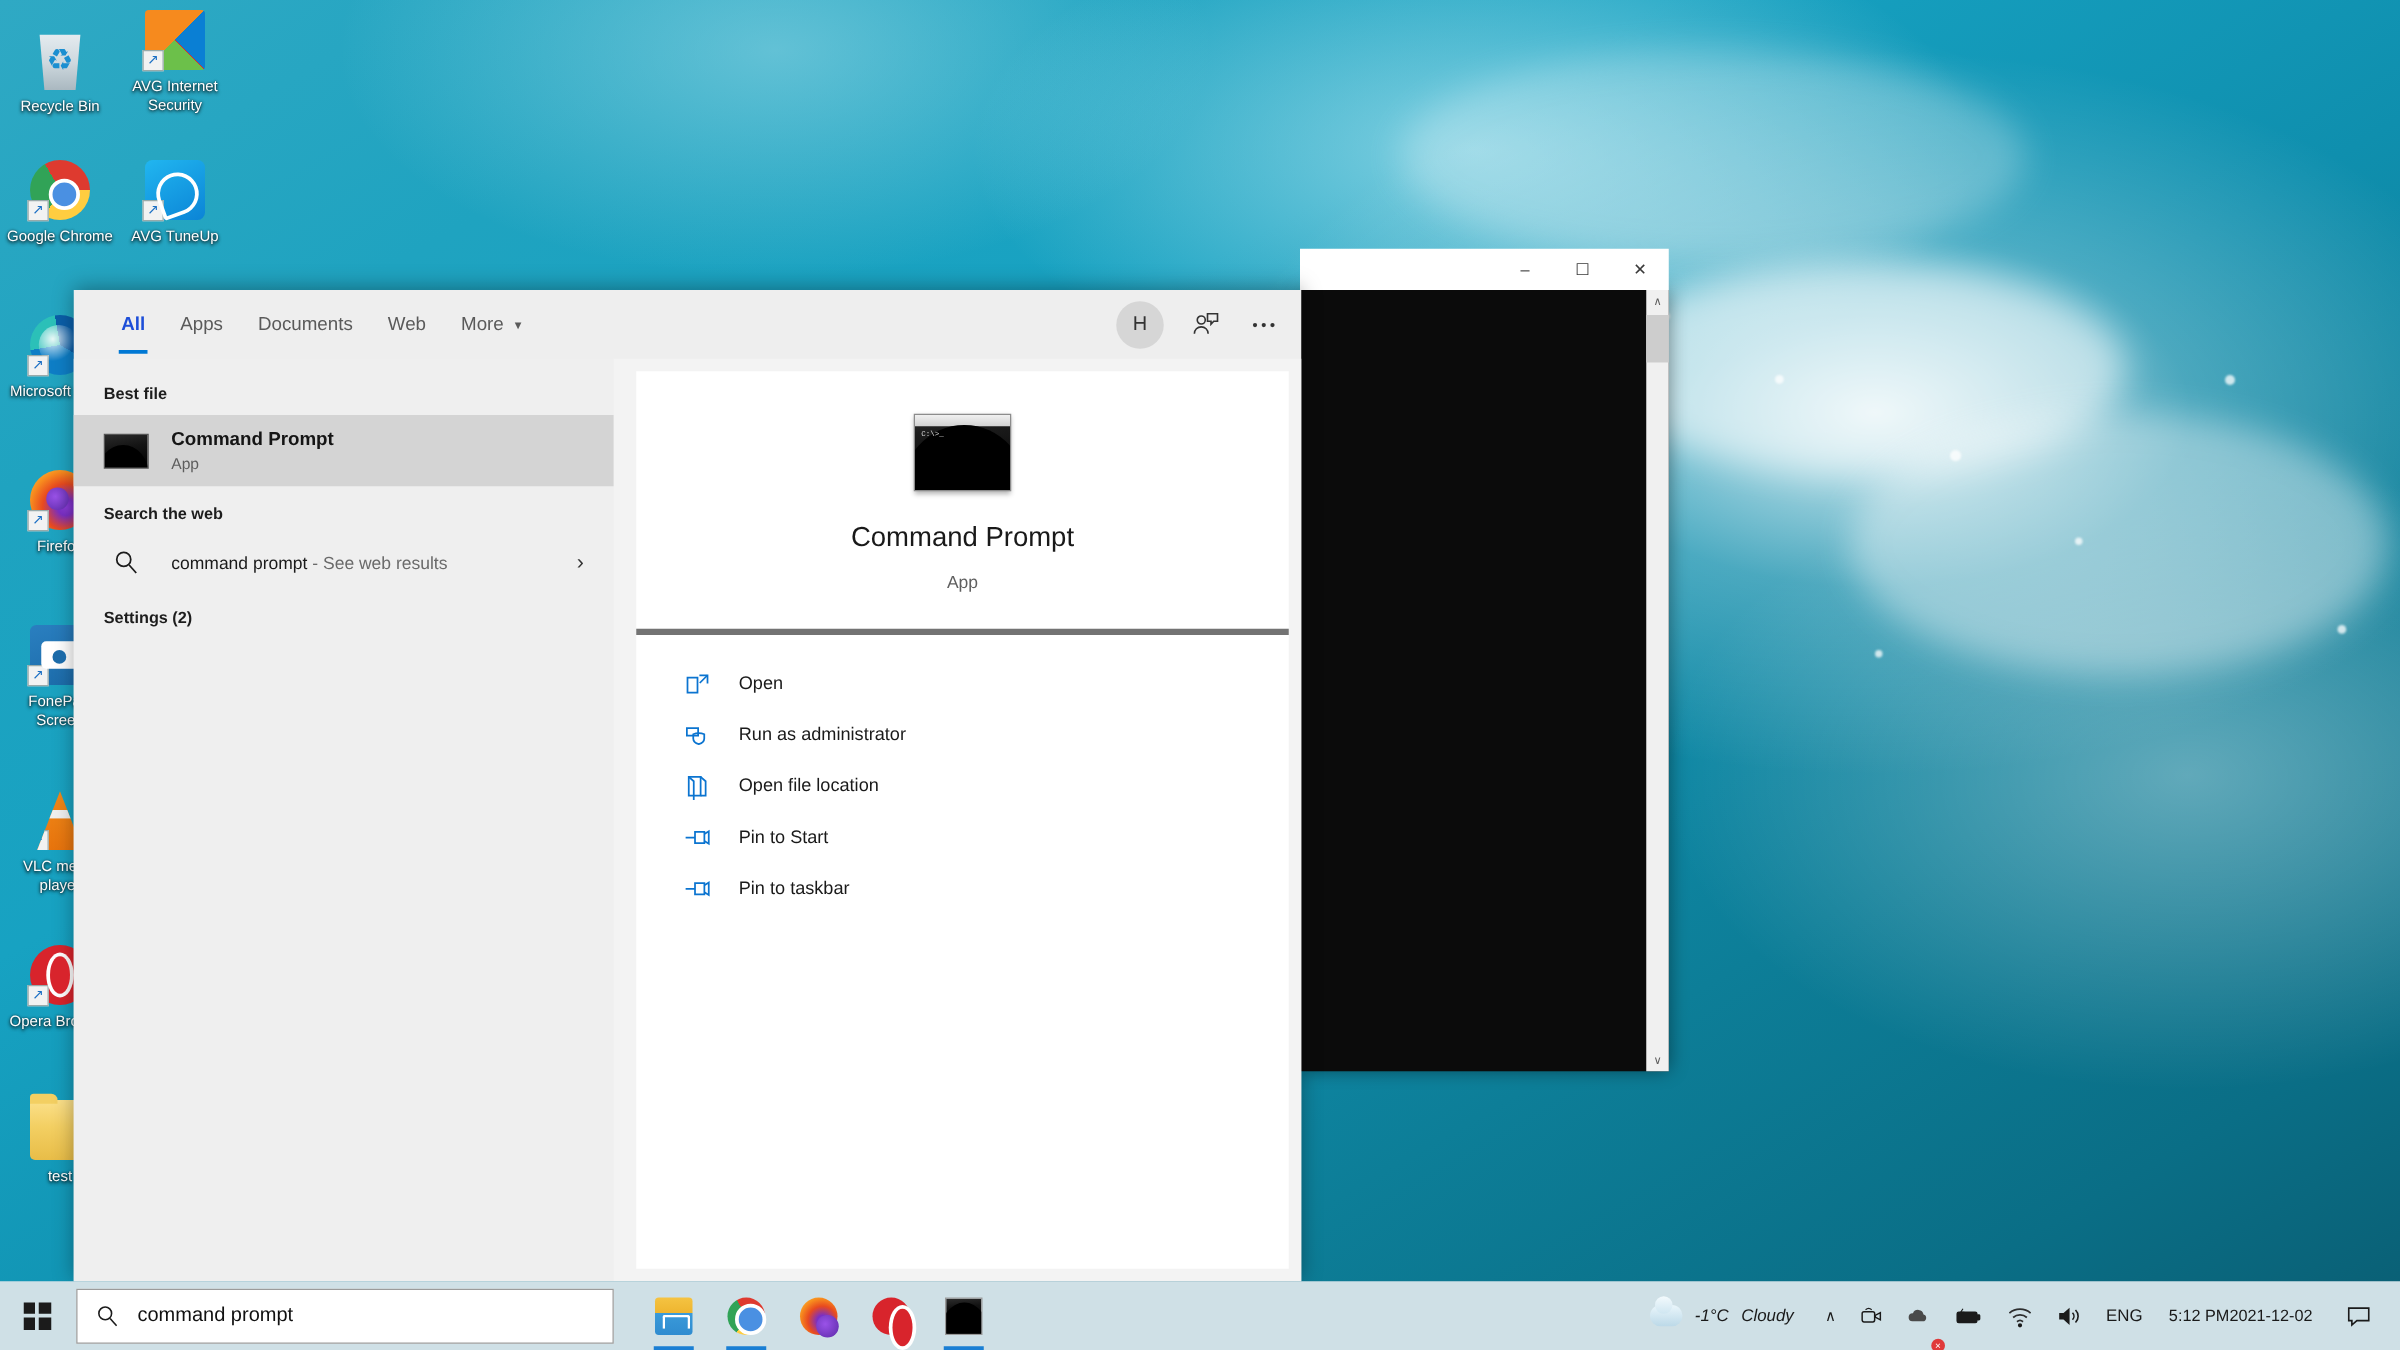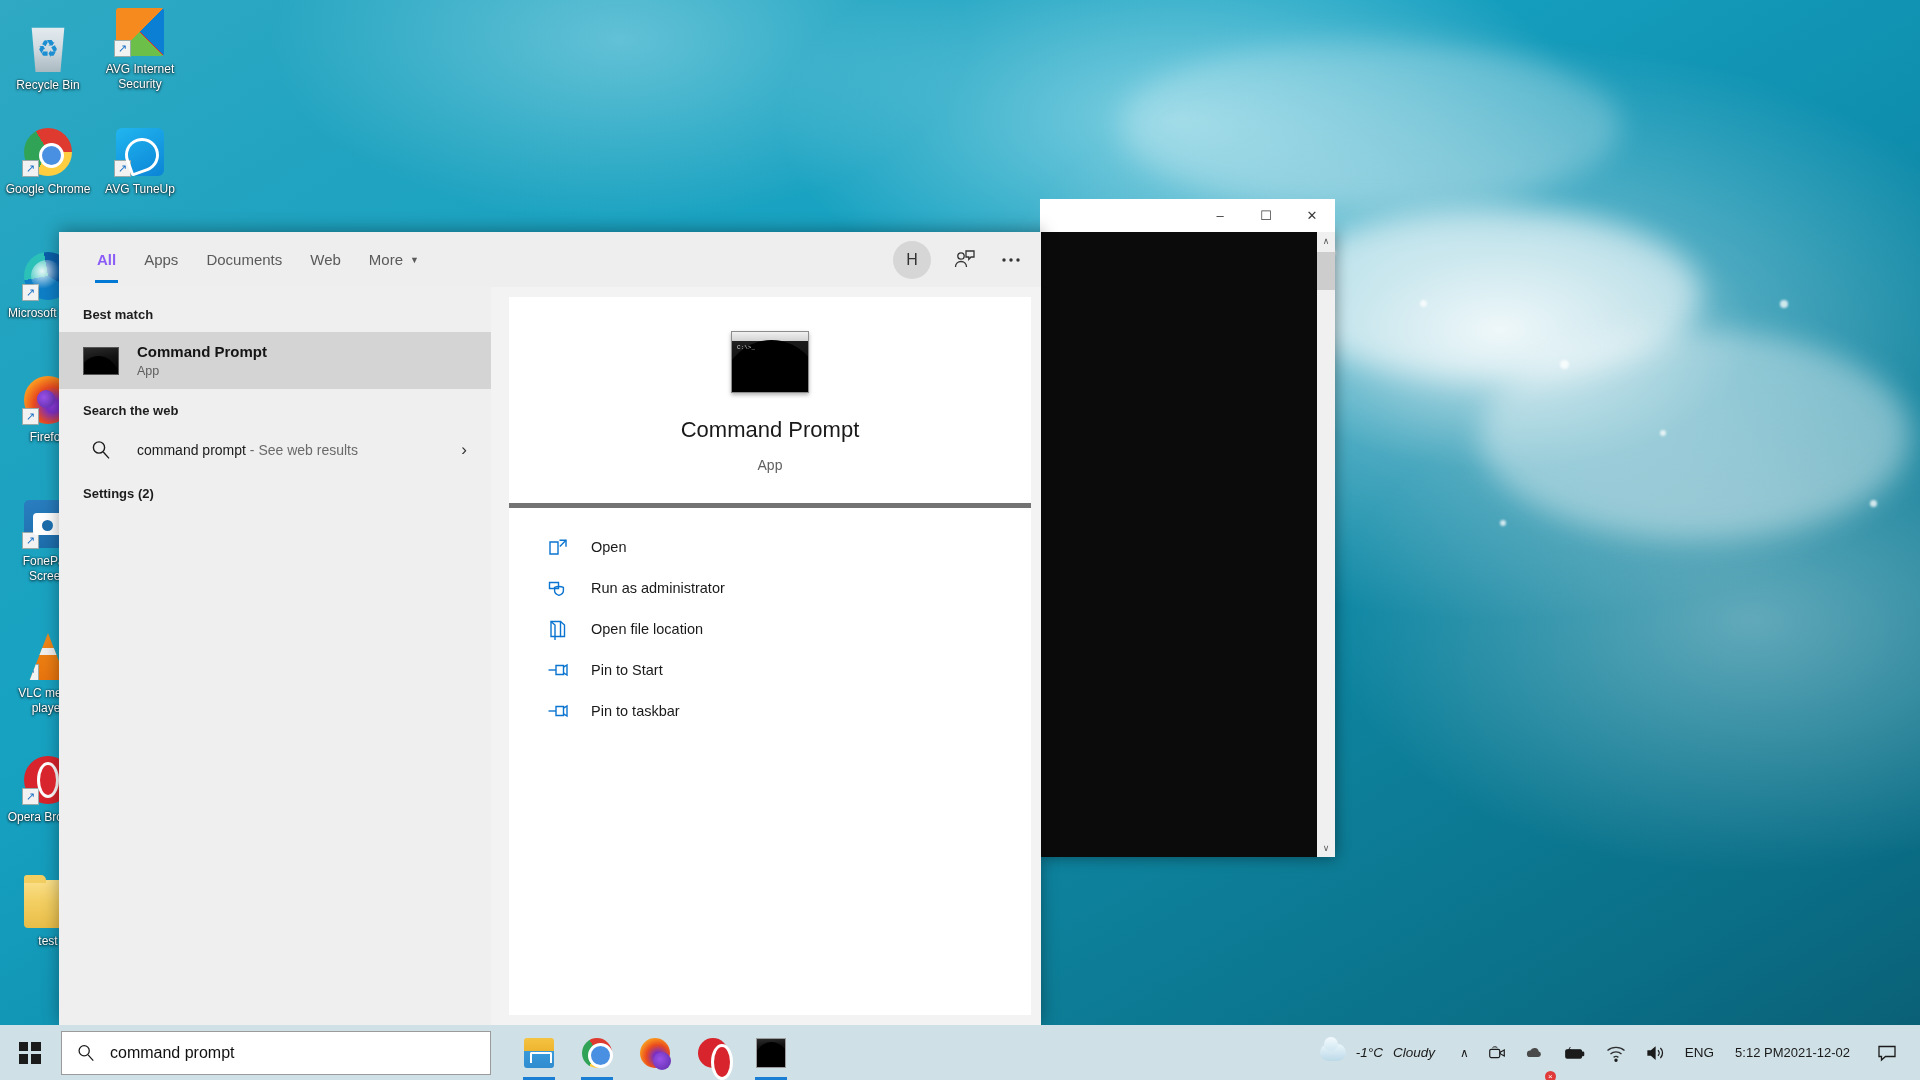--- a/index.html
+++ b/index.html
@@ -219,21 +219,21 @@
   }
   #tabs { display: flex; align-items: flex-end; height: 100%; }
   .tab {
     position: relative;
     padding: 0 14px;
     height: 100%;
     display: flex; align-items: center;
     font-size: 15px; color: #5a5a5a;
     cursor: default;
   }
-  .tab.active { color: #8b5cf6; font-weight: bold; }
+  .tab.active { color: #1d4ed8; font-weight: bold; }
   .tab.active::after {
     content:""; position:absolute; left:12px; right:12px; bottom:4px;
     height:3px; background:#0078d4;
   }
   .tab .caret { margin-left: 7px; font-size: 9px; color:#5a5a5a; }
   #header-actions {
     margin-left: auto; display: flex; align-items: center; gap: 22px;
   }
   #avatar {
     width: 38px; height: 38px; border-radius: 50%;
@@ -534,21 +534,21 @@
             <circle cx="12" cy="12" r="1.7"></circle>
             <circle cx="19" cy="12" r="1.7"></circle>
         </svg>
       </div>
     </div>
   </div>
 
   <div id="panel-body">
 
     <div id="results">
-      <div class="section-title">Best match</div>
+      <div class="section-title">Best file</div>
 
       <div class="result-row selected">
         <div class="r-icon"></div>
         <div class="r-text">
           <div class="r-title">Command Prompt</div>
           <div class="r-sub">App</div>
         </div>
       </div>
 
       <div class="section-title">Search the web</div>

